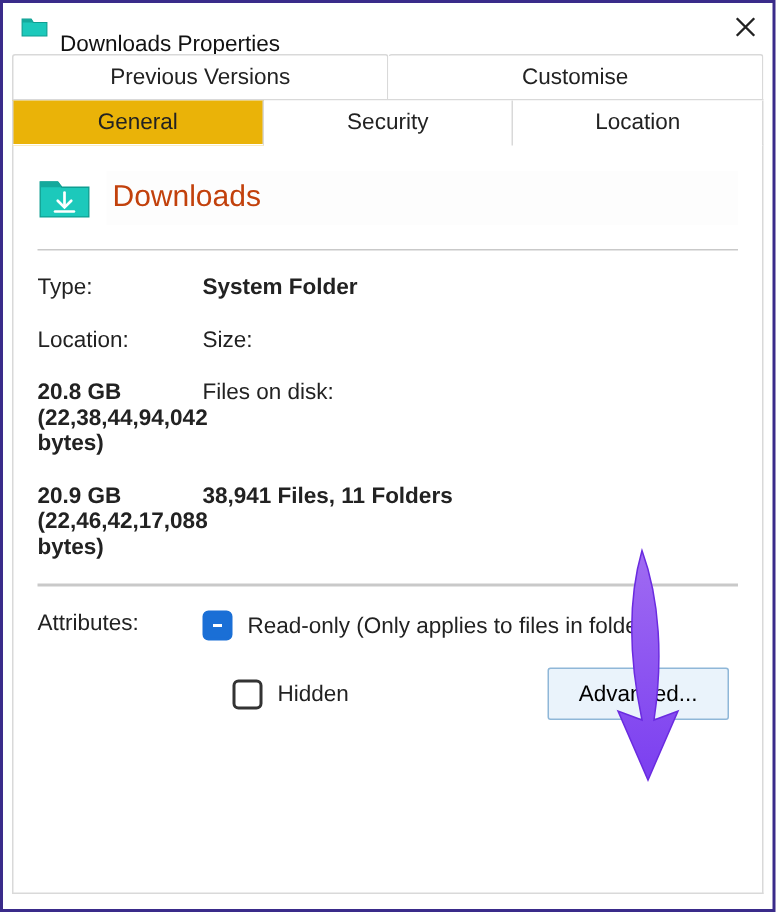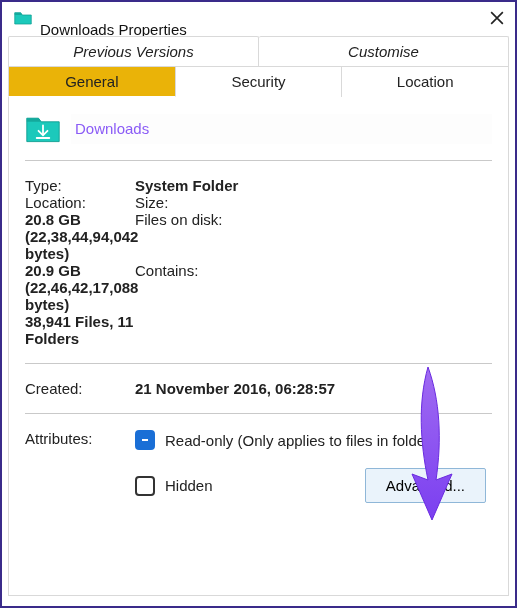--- a/index.html
+++ b/index.html
@@ -31,21 +31,21 @@
     flex:1;
     text-align:center;
     padding:6px 0 6px 0;
     font-size:15px;
     color:#222;
     border:1px solid #d9d9d9;
     border-bottom:none;
     background:#fff;
     cursor:pointer;
   }
-  .tab.top { border-top-left-radius:2px; border-top-right-radius:2px;font-style:italic;}
+  .tab.top { border-top-left-radius:2px; border-top-right-radius:2px;}
   .tab.active {
     background:#eab308;
     border-bottom:1px solid #fff;
     position:relative;
     z-index:2;
   }
   .tab-row.second .tab { border-top:none; }
   .tab-row.second .tab:not(:first-child){ border-left:none;}
   .tab-row.first .tab:not(:first-child){ border-left:none;}
   .tab-row.second { border-top:1px solid #d9d9d9;}
@@ -55,51 +55,52 @@
     margin-top:-1px;
     padding:14px 16px 18px 16px;
     min-height:500px;
   }
   .name-row { display:flex; align-items:center; gap:10px; padding:4px 0 16px 0;}
   .folder-icon { width:36px; height:30px;}
   .name-input {
     flex:1;
     border:none;
     border-bottom:1px solid transparent;
-    font-size:15px;
-    color:#8b5cf6;
+    font-size:20px;
+    color:#c2410c;
     padding:6px 4px;
     background:#fdfdfd;
     outline:none;
   }
   .hr { border:none; border-top:1px solid #c9c9c9; margin:0;}
   .grid {
     display:grid;
     grid-template-columns: 110px 1fr;
+    row-gap:18px;
     padding:16px 0 16px 0;
   }
   .lbl { color:#222; font-size:15px;}
   .val { color:#222; font-size:15px;font-weight:bold;}
   .attr-row {
     display:grid;
     grid-template-columns: 110px 1fr;
     padding-top:16px;
     align-items:start;
   }
   .attr-content { display:flex; flex-direction:column; gap:18px;}
   .cb-line { display:flex; align-items:center; gap:10px;}
   .cb {
     width:20px; height:20px; border:2px solid #333; border-radius:4px;
     display:inline-flex; align-items:center; justify-content:center;
     background:#fff; cursor:pointer;
   }
   .cb.checked { background:#1a6fd6; border-color:#1a6fd6;}
   .cb.checked svg { display:block;}
   .cb svg { display:none;}
-  .hidden-adv-row { display:flex; align-items:center; gap:28px; justify-content:space-between; padding-right:6px;}
+  .hidden-adv-row { display:flex; align-items:center; gap:28px; justify-content:space-between; padding-right:6px;margin-left:20px;}
   .adv-btn {
     border:1px solid #8fb7d8;
     background:#eaf3fb;
     padding:8px 20px;
     font-size:15px;
     border-radius:2px;
     cursor:pointer;
     min-width:120px;
   }
   .arrow-annot {
@@ -161,30 +162,25 @@
       <div class="val">System Folder</div>
 
       <div class="lbl">Location:</div>
 
       <div class="lbl">Size:</div>
       <div class="val">20.8 GB (22,38,44,94,042 bytes)</div>
 
       <div class="lbl">Files on disk:</div>
       <div class="val">20.9 GB (22,46,42,17,088 bytes)</div>
 
-      <div class="lbl">Contains:</div>
       <div class="val">38,941 Files, 11 Folders</div>
     </div>
 
     <hr class="hr">
 
-    <div class="grid" style="padding-bottom:16px; padding-top:16px;">
-      <div class="lbl">Created:</div>
-      <div class="val">21 November 2016, 06:28:57</div>
-    </div>
 
     <hr class="hr">
 
     <div class="attr-row">
       <div class="lbl">Attributes:</div>
       <div class="attr-content">
         <div class="cb-line">
           <span class="cb checked">
             <svg viewBox="0 0 12 12" width="12" height="12">
                 <rect x="3" y="5" width="6" height="2" fill="#fff"></rect>

